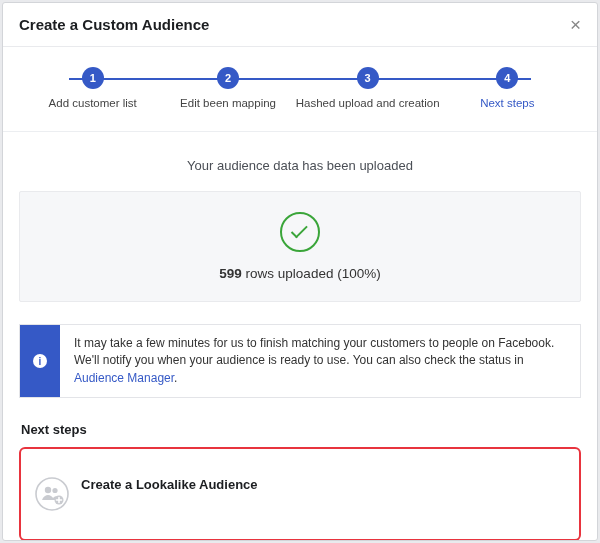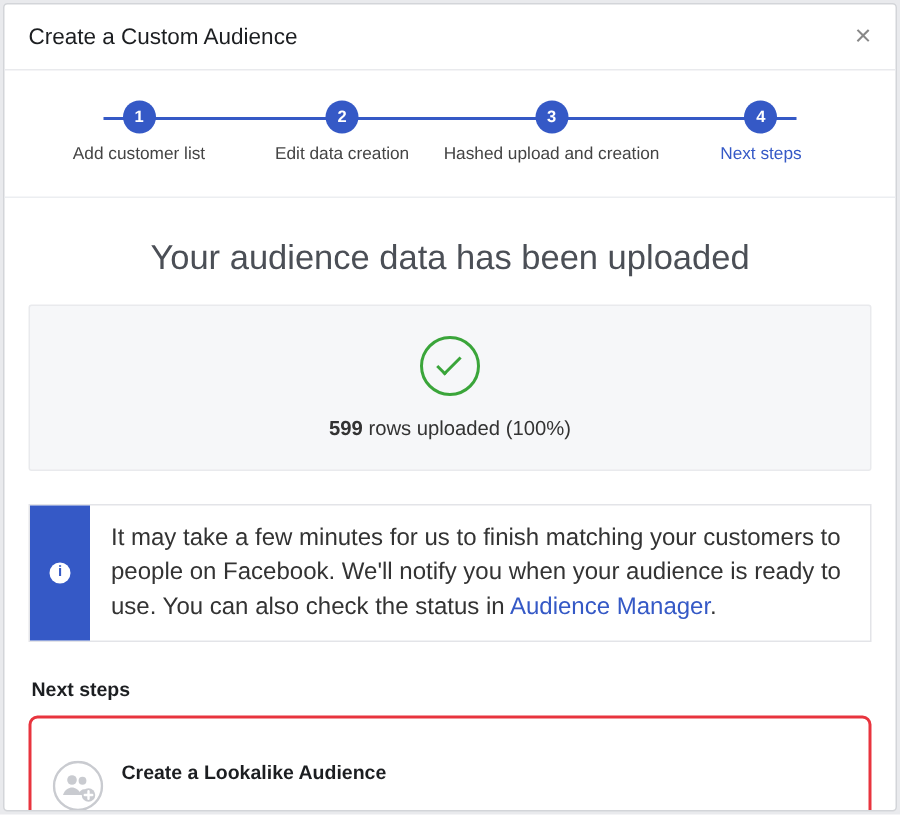--- a/index.html
+++ b/index.html
@@ -1,38 +1,38 @@
 <!DOCTYPE html>
 <html><head>
 <meta charset="utf-8">
 <style>
   * { box-sizing: border-box; margin: 0; padding: 0; }
   body { font-family: Helvetica, Arial, sans-serif; background: #e9eaed; width: 600px; height: 543px; overflow: hidden; padding: 2px; font-size: 13px; color: #1c1e21; }
   .modal { background: #fff; border: 1px solid #d3d5d9; border-radius: 3px; height: 100%; display: flex; flex-direction: column; }
   .modal-header { display: flex; align-items: center; justify-content: space-between; padding: 12px 16px; border-bottom: 1px solid #e9eaed; }
-  .modal-title { font-size: 15px; font-weight: 400; color: #1c1e21; }
+  .modal-title { font-size: 15px; font-weight: 700; color: #1c1e21; }
   .close-x { color: #888; font-size: 19px; line-height: 1; cursor: pointer; }
   .modal-body { padding: 0 16px 16px 16px; overflow: hidden; }
   .stepper { display: flex; align-items: flex-start; justify-content: space-between; padding: 20px 6px 10px 6px; position: relative; }
   .step { display: flex; flex-direction: column; align-items: center; flex: 1; position: relative; z-index: 2; }
   .circle { width: 22px; height: 22px; border-radius: 50%; background: #3559c6; color: #fff; font-size: 11px; font-weight: bold; display: flex; align-items: center; justify-content: center; }
   .step-label { margin-top: 8px; font-size: 11.5px; color: #444; text-align: right; white-space: nowrap; }
   .step.active .step-label { color: #3559c6; }
   .track { position: absolute; top: 31px; left: 0; right: 0; height: 2px; background: #3559c6; z-index: 1; margin: 0 50px; }
   .divider { border: none; border-top: 1px solid #eceef1; margin: 12px -16px 0 -16px; }
-  .upload-title { text-align: center; font-size: 23px; font-weight: 400; color: #4b4f56; margin: 26px 0 18px 0; }
+  .upload-title { text-align: center; font-size: 13px; font-weight: 400; color: #4b4f56; margin: 26px 0 18px 0; }
   .upload-box { background: #f6f7f9; border: 1px solid #e9eaed; padding: 20px; text-align: center; border-radius: 2px; }
   .check-circle { width: 40px; height: 40px; border: 2px solid #3aa53a; border-radius: 50%; margin: 0 auto 14px auto; display: flex; align-items: center; justify-content: center; }
   .check-mark { width: 16px; height: 8px; border-left: 2px solid #3aa53a; border-bottom: 2px solid #3aa53a; transform: rotate(-45deg) translate(1px,-2px); }
   .upload-stat { font-size: 13.5px; color: #333; }
   .upload-stat b { font-weight: 700; }
   .info-banner { display: flex; border: 1px solid #e3e4e8; margin-top: 22px; }
   .info-icon-box { width: 40px; background: #3559c6; display: flex; align-items: center; justify-content: center; flex-shrink: 0; }
   .info-i { width: 14px; height: 14px; border-radius: 50%; background: #fff; color: #3559c6; font-size: 10px; font-weight: 800; display: flex; align-items: center; justify-content: center; font-style: normal; }
-  .info-text { padding: 10px 14px; font-size: 16px; color: #333; line-height: 1.45; }
+  .info-text { padding: 10px 14px; font-size: 12px; color: #333; line-height: 1.45; }
   .info-text a.mlink { color: #3559c6; text-decoration: none; cursor: pointer; }
   .section-h { font-size: 13px; font-weight: 600; color: #1c1e21; margin: 24px 0 10px 2px; }
   .card { border: 1px solid #dfe1e5; border-radius: 3px; padding: 28px 14px; display: flex; align-items: flex-start; gap: 12px; margin-bottom: 8px; cursor: pointer; }
   .card.highlight { border: 2px solid #e8343e; border-radius: 6px; }
   .card-icon { width: 34px; height: 34px; flex-shrink: 0; display: flex; align-items: center; justify-content: center; }
   .card-title { font-size: 13px; font-weight: 700; color: #1c1e21; margin-bottom: 2px; }
   .card-desc { font-size: 12px; color: #5a5d63; line-height: 1.4; }
 </style>
 </head>
 <body>
@@ -45,21 +45,21 @@
   <div class="modal-body">
 
     <div class="stepper">
       <div class="track"></div>
       <div class="step">
         <div class="circle">1</div>
         <div class="step-label">Add customer list</div>
       </div>
       <div class="step">
         <div class="circle">2</div>
-        <div class="step-label">Edit data creation</div>
+        <div class="step-label">Edit been mapping</div>
       </div>
       <div class="step">
         <div class="circle">3</div>
         <div class="step-label">Hashed upload and creation</div>
       </div>
       <div class="step active">
         <div class="circle">4</div>
         <div class="step-label">Next steps</div>
       </div>
     </div>

